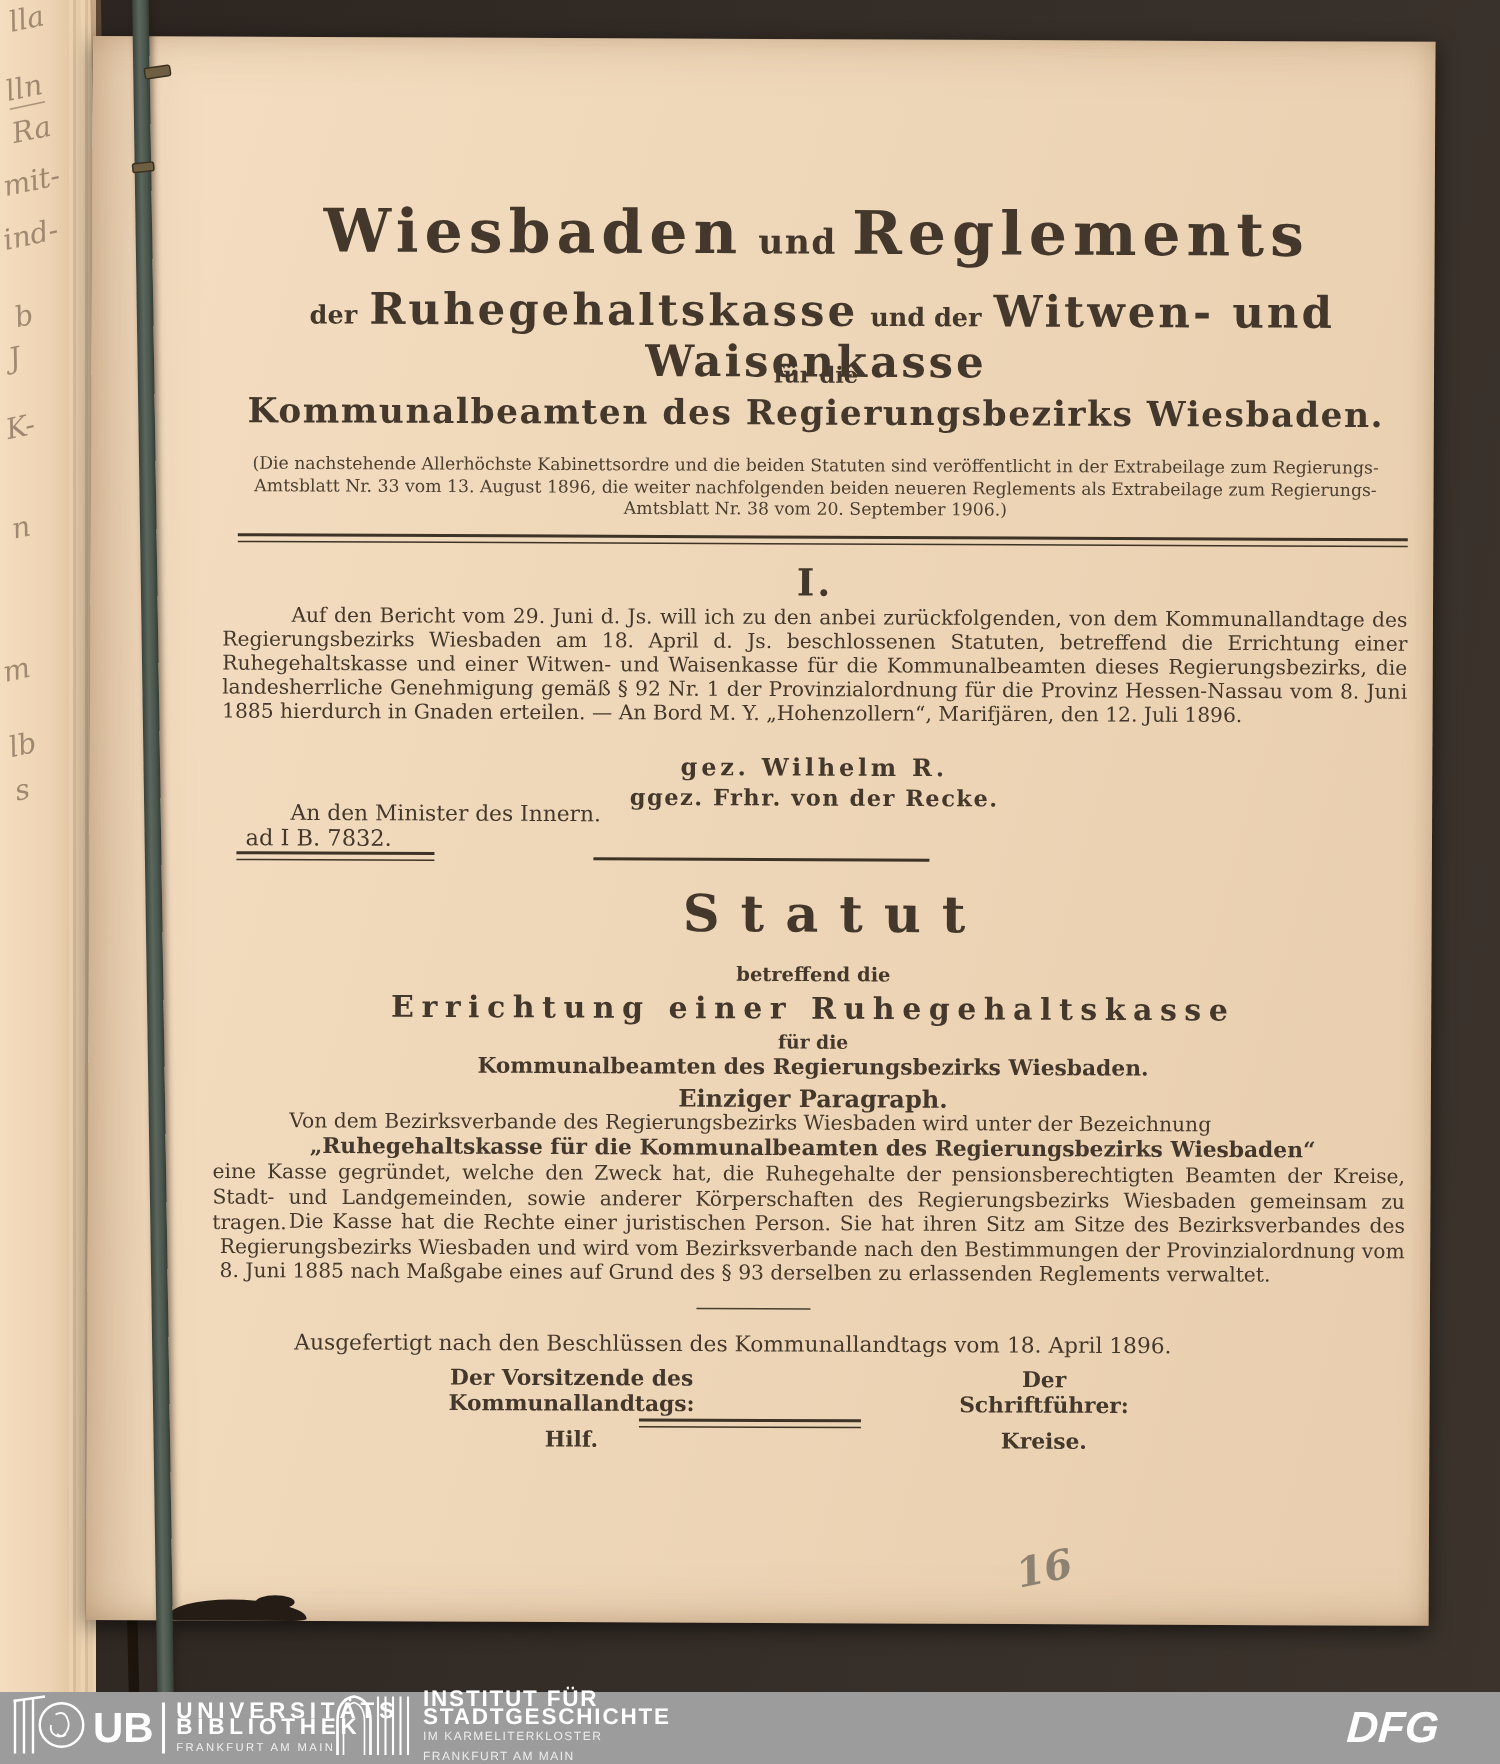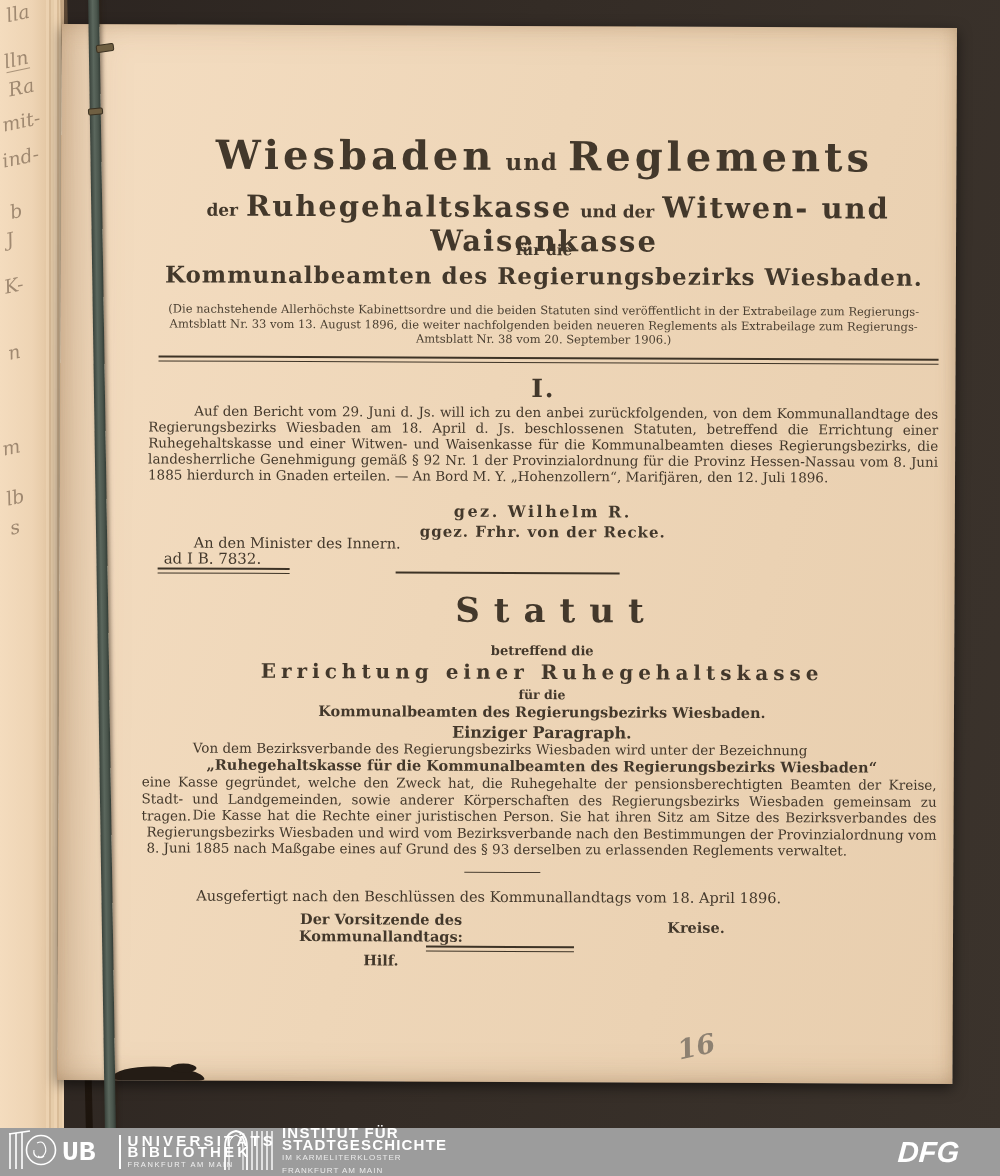--- a/index.html
+++ b/index.html
@@ -74,21 +74,21 @@
           color:rgba(125,115,102,.85);transform:rotate(-12deg);font-weight:bold;}
   .blotch{position:absolute;left:55px;top:1042px;width:92px;height:14px;background:#241c15;
           border-radius:45% 55% 10% 10%/80% 90% 10% 10%;}
   .blotch::before{content:"";position:absolute;left:58px;top:-3px;width:26px;height:9px;
           background:#241c15;border-radius:50%;}
 
   
   .footer{position:absolute;left:0;top:1128px;width:1000px;height:48px;background:#9c9c9c;
           font-family:"Liberation Sans",sans-serif;color:#fff;}
   .ub-logo{position:absolute;left:8px;top:3px;height:42px;display:flex;align-items:center;}
-  .ub-initials{font-family:Liberation Mono, monospace;font-weight:bold;font-size:28px;color:#fff;margin:0 23px 0 2px;}
+  .ub-initials{font-family:Liberation Sans, sans-serif;font-weight:bold;font-size:28px;color:#fff;margin:0 6px 0 2px;}
   .ub-divider{width:2px;height:34px;background:#fff;margin:0 7px 0 0;}
   .ub-text{line-height:11px;}
   .ub-text .l1,.ub-text .l2{font-size:15px;font-weight:bold;letter-spacing:3.2px;}
   .ub-text .l3{font-size:7.5px;letter-spacing:1.6px;margin-top:2px;color:#f0f0f0;}
   .isg-logo{position:absolute;left:222px;top:3px;height:42px;display:flex;align-items:center;}
   .isg-text{margin-left:8px;line-height:12px;}
   .isg-text .l1,.isg-text .l2{font-size:15px;font-weight:bold;letter-spacing:1.2px;}
   .isg-text .l3,.isg-text .l4{font-size:8px;letter-spacing:1px;color:#ececec;margin-top:1px;}
   .lib-name{position:absolute;left:465px;top:13px;font-size:19px;color:#f5f5f5;}
   .dfg{position:absolute;left:898px;top:8px;font-size:29px;font-weight:bold;font-style:italic;
@@ -167,20 +167,21 @@
 
       <div class="rule-thin" style="position:absolute;top:846px;left:318px;width:76px"></div>
 
       <div class="blk body-txt" style="top:863px;left:50px;width:700px;font-size:14.5px">Ausgefertigt nach den Beschlüssen des Kommunallandtags vom 18. April 1896.</div>
 
       <div class="sigcol" style="top:885px;left:102px;width:266px">
         <div>Der Vorsitzende des Kommunallandtags:</div>
         <div class="name">Hilf.</div>
       </div>
       <div class="sigcol" style="top:885px;left:480px;width:140px">
+        <div>Der Schriftführer:</div>
         <div class="name">Kreise.</div>
       </div>
 
       <div class="rule-double" style="position:absolute;top:920px;left:280px;width:148px"></div>
     </div>
 
     <div class="pencil">16</div>
     <div class="blotch"></div>
   </div>
 

